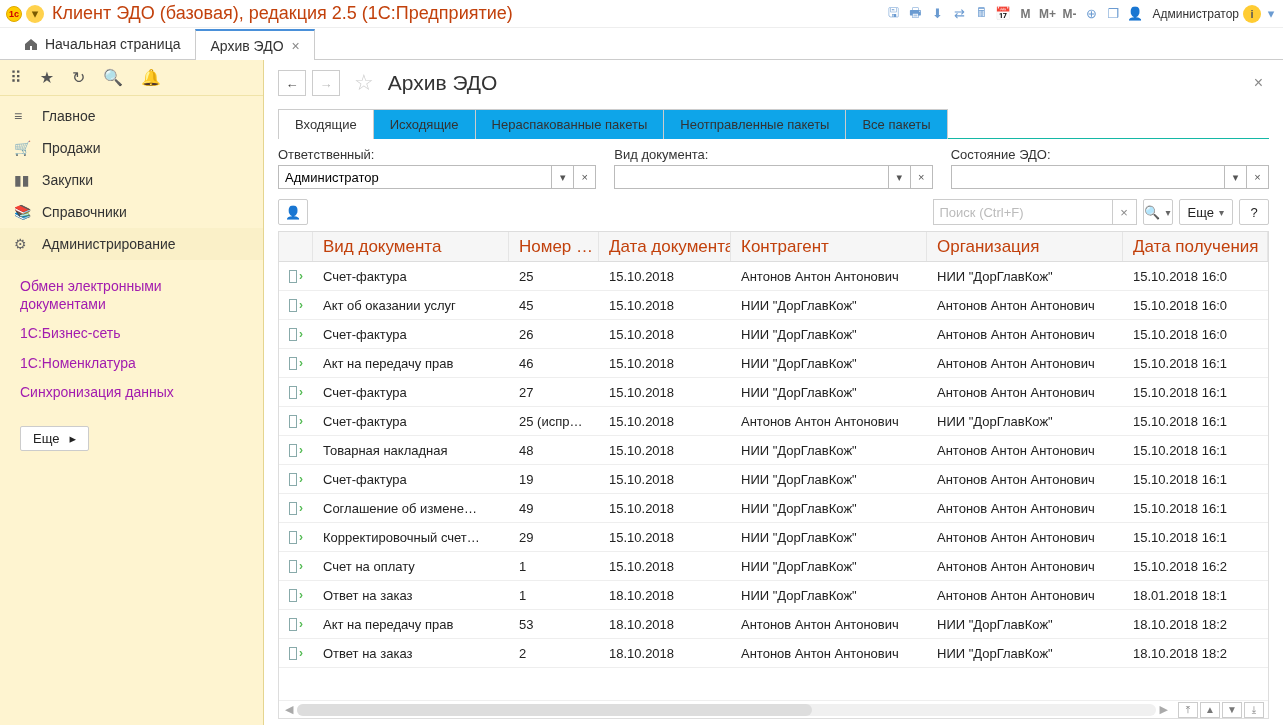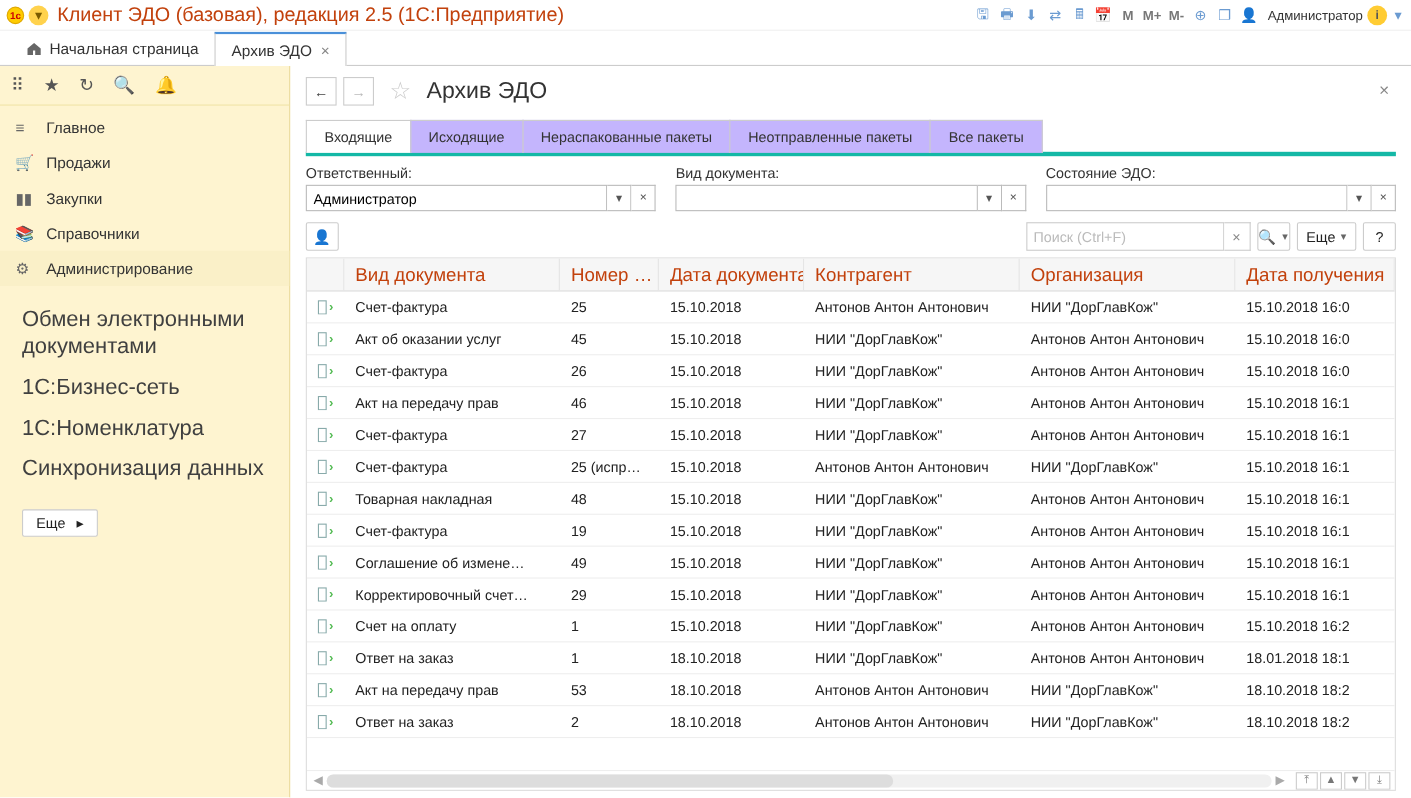--- a/index.html
+++ b/index.html
@@ -20,32 +20,32 @@
 .maintab .close{margin-left:8px;color:#888;font-size:14px}
 .workarea{display:flex;height:665px}
 .sidebar{width:264px;background:#fef4d0;border-right:1px solid #e5d590;display:flex;flex-direction:column}
 .sidetool{height:36px;display:flex;align-items:center;padding:0 10px;gap:18px;border-bottom:1px solid #f0e3a8}
 .sidetool .ic{color:#555;font-size:16px;cursor:pointer}
 .navlist{padding:4px 0}
 .navitem{height:32px;display:flex;align-items:center;padding:0 14px;cursor:pointer;font-size:14px;color:#333;gap:12px}
 .navitem.active{background:#faf0c8;font-weight:normal}
 .navitem svg,.navitem .nic{width:16px;height:16px;color:#666;flex-shrink:0}
 .subnav{padding:8px 0}
-.subitem{padding:6px 20px;font-size:20px;color:#404040;line-height:1.25;cursor:pointer}
+.subitem{padding:6px 20px;font-size:14px;color:#a21caf;line-height:1.25;cursor:pointer}
 .morebox{margin:10px 20px}
 .morebtn{display:inline-flex;align-items:center;gap:10px;border:1px solid #ccc;background:#fff;padding:4px 12px;font-size:13px;cursor:pointer;border-radius:2px}
 .content{flex:1;display:flex;flex-direction:column;background:#fff;overflow:hidden}
 .pagehead{display:flex;align-items:center;padding:10px 14px 6px 14px;gap:6px}
 .navbtn{width:28px;height:26px;border:1px solid #ccc;background:#fff;display:flex;align-items:center;justify-content:center;cursor:pointer;color:#444}
 .navbtn.disabled{color:#bbb}
 .star{color:#ccc;font-size:22px;margin:0 8px}
 .pagetitle{font-size:21px;color:#333}
 .closepage{margin-left:auto;margin-right:6px;color:#888;font-size:16px;cursor:pointer}
-.tabs2{display:flex;border-bottom:4px solid #14b8a6;margin:6px 14px 0 14px}
-.tab2{padding:7px 16px;border:1px solid #ccc;border-bottom:none;background:#c4b5fd;font-size:13px;color:#333;cursor:pointer;position:relative;top:1px;margin-right:-1px}
+.tabs2{display:flex;border-bottom:1px solid #14b8a6;margin:6px 14px 0 14px}
+.tab2{padding:7px 16px;border:1px solid #ccc;border-bottom:none;background:#0ea5e9;font-size:13px;color:#333;cursor:pointer;position:relative;top:1px;margin-right:-1px}
 .tab2.active{background:#fff}
 .filters{display:flex;gap:18px;padding:8px 14px 4px 14px}
 .fcol{flex:1;display:flex;flex-direction:column;gap:3px}
 .flabel{font-size:13px;color:#333}
 .finput{display:flex}
 .finput input{flex:1;height:24px;border:1px solid #bbb;padding:0 6px;font-size:13px}
 .finput .ddl,.finput .clr{width:22px;height:24px;border:1px solid #bbb;border-left:none;background:#fff;display:flex;align-items:center;justify-content:center;font-size:11px;color:#555;cursor:pointer}
 .toolbar2{display:flex;align-items:center;padding:6px 14px;gap:6px}
 .tbtn{height:26px;border:1px solid #ccc;background:#fff;display:flex;align-items:center;padding:0 8px;font-size:13px;cursor:pointer;border-radius:2px}
 .tbtn.icon{width:30px;justify-content:center;padding:0}

